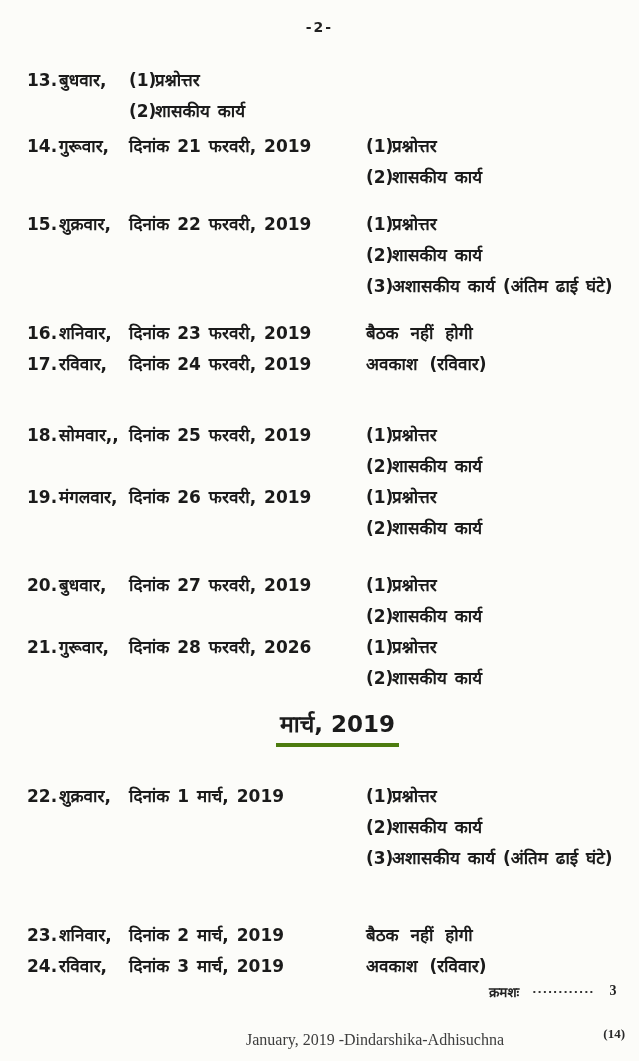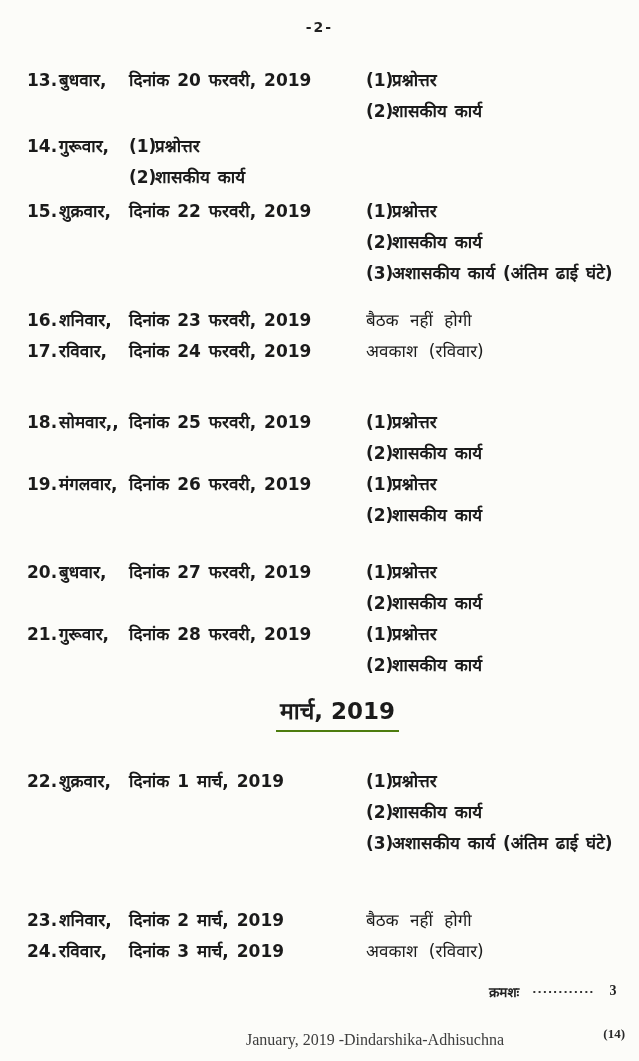--- a/index.html
+++ b/index.html
@@ -42,27 +42,27 @@
     line-height: 31px;
   }
   .sn   { width: 32px;  flex: none; }
   .day  { width: 70px;  flex: none; }
   .date { width: 237px; flex: none; word-spacing: 2px; }
   .acts { flex: 1; }
   .act  { display: flex; line-height: 31px; }
   .act-num { width: 26px; flex: none; }
   .act-text { word-spacing: 2px; }
   .status {
-    font-weight: 400;
+    font-weight: 700;
     line-height: 31px;
     word-spacing: 6px;
   }
   
   #feb-rows .row:nth-child(1) { margin-top: 0; }
-  #feb-rows .row:nth-child(3) { margin-top: 3px; }
+  #feb-rows .row:nth-child(3) { margin-top: 16px; }
   #feb-rows .row:nth-child(4) { margin-top: 16px; }
   #feb-rows .row:nth-child(5) { margin-top: 0; }
   #feb-rows .row:nth-child(6) { margin-top: 40px; }
   #feb-rows .row:nth-child(7) { margin-top: 0; }
   #feb-rows .row:nth-child(8) { margin-top: 26px; }
   #feb-rows .row:nth-child(9) { margin-top: 0; }
   #mar-rows .row:nth-child(1) { margin-top: 0; }
   #mar-rows .row:nth-child(2) { margin-top: 46px; }
   #mar-rows .row:nth-child(3) { margin-top: 0; }
   
@@ -70,21 +70,21 @@
     margin: 14px 0 0 0;
     text-align: center;
     font-size: 23px;
     line-height: 32px;
     font-weight: 700;
   }
   .month-heading .underlined {
     display: inline-block;
     position: relative;
     left: 18px;
-    border-bottom: 2px solid #4d7c0f;
+    border-bottom: 4px solid #4d7c0f;
     padding: 0 4px 3px 4px;
   }
   
   .footer-continued {
     position: absolute;
     top: 983px;
     left: 489px;
     display: flex;
     align-items: flex-start;
     font-size: 13.5px;
@@ -125,36 +125,36 @@
 <body>
 
 <div class="page">
 
   <div class="page-number">-2-</div>
 
   <div class="rows" id="feb-rows">
   <div class="row">
     <span class="sn">13.</span>
     <span class="day">बुधवार,</span>
-    <span class="date">दिनांक 20 फरवरी, 2019</span>
     <div class="acts">
           <div class="act">
             <span class="act-num">(1)</span>
             <span class="act-text">प्रश्नोत्तर</span>
           </div>
           <div class="act">
             <span class="act-num">(2)</span>
             <span class="act-text">शासकीय कार्य</span>
           </div>
         </div>
   </div>
 
   <div class="row">
     <span class="sn">14.</span>
     <span class="day">गुरूवार,</span>
+    <span class="date">दिनांक 21 फरवरी, 2019</span>
     <div class="acts">
           <div class="act">
             <span class="act-num">(1)</span>
             <span class="act-text">प्रश्नोत्तर</span>
           </div>
           <div class="act">
             <span class="act-num">(2)</span>
             <span class="act-text">शासकीय कार्य</span>
           </div>
         </div>
@@ -242,21 +242,21 @@
           <div class="act">
             <span class="act-num">(2)</span>
             <span class="act-text">शासकीय कार्य</span>
           </div>
         </div>
   </div>
 
   <div class="row">
     <span class="sn">21.</span>
     <span class="day">गुरूवार,</span>
-    <span class="date">दिनांक 28 फरवरी, 2019</span>
+    <span class="date">दिनांक 28 फरवरी, 2026</span>
     <div class="acts">
           <div class="act">
             <span class="act-num">(1)</span>
             <span class="act-text">प्रश्नोत्तर</span>
           </div>
           <div class="act">
             <span class="act-num">(2)</span>
             <span class="act-text">शासकीय कार्य</span>
           </div>
         </div>

